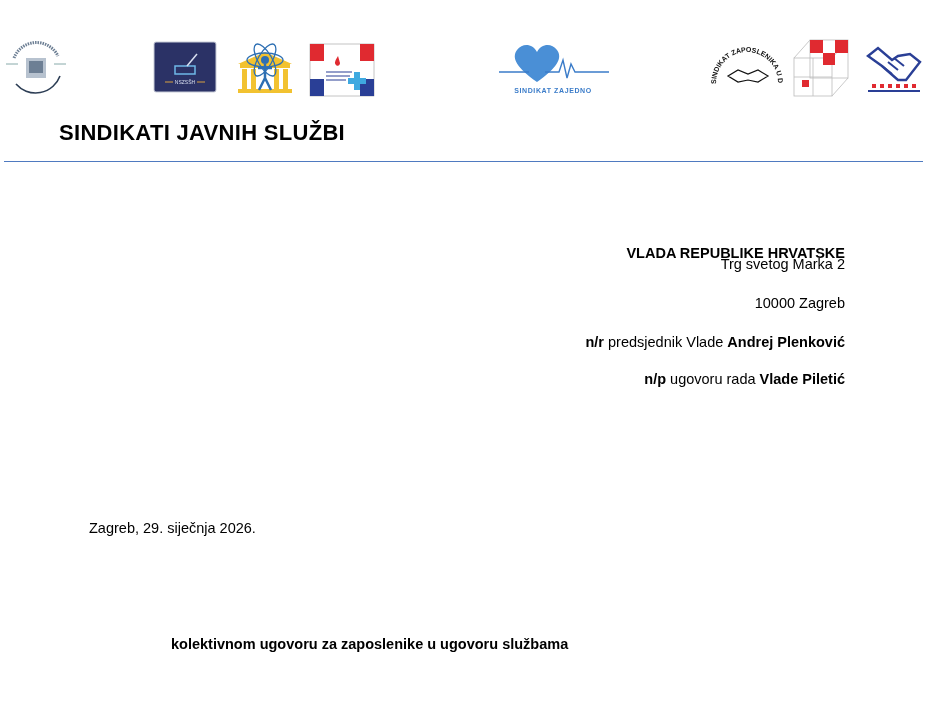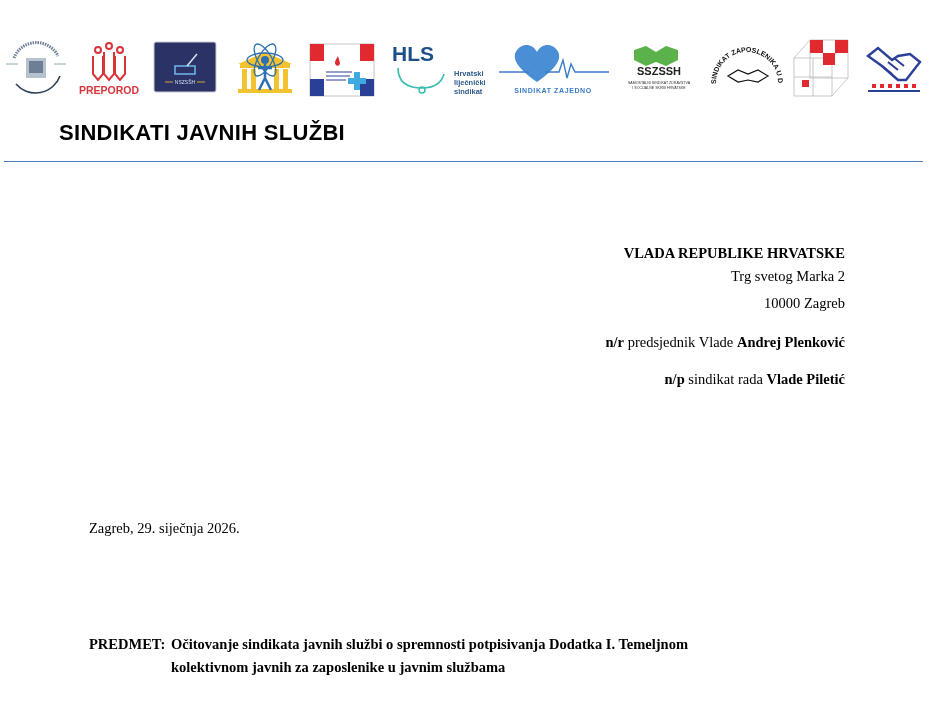--- a/index.html
+++ b/index.html
@@ -1,21 +1,21 @@
 <!DOCTYPE html>
 <html><head>
 <meta charset="utf-8">
 <style>
   html, body { margin:0; padding:0; background:#ffffff; }
   body { width:929px; height:707px; position:relative; overflow:hidden; font-family:"Liberation Sans", sans-serif; color:#000; }
   .logos { position:absolute; top:36px; left:0; width:929px; height:64px; }
   .logo { position:absolute; top:0; height:64px; }
   .title { position:absolute; top:120px; left:12px; width:929px; text-align:left; font-family:"Liberation Sans", sans-serif; font-weight:bold; font-size:22px; letter-spacing:0.3px;margin-left:47px; }
   .rule { position:absolute; top:161px; left:4px; width:919px; height:1px; background:#4f7ac0; }
-  .doc-text { font-family:Liberation Serif, serif; font-size:14.5px; }
+  .doc-text { font-family:Liberation Sans, sans-serif; font-size:14.5px; }
   .addr { position:absolute; right:84px; text-align:center; white-space:nowrap; }
   .b { font-weight:bold; }
   .date { position:absolute; left:89px; top:520px; }
   .subject { position:absolute; left:89px; top:633px; font-weight:bold; font-size:14.5px; line-height:23px; }
   .subject .label { display:inline-block; width:82px; }
   .subject .indent { padding-left:82px; }
   svg text { font-family:"Liberation Sans", sans-serif; }
 </style>
 </head>
 <body>
@@ -26,33 +26,20 @@
     <svg width="64" height="64" viewBox="0 0 64 64">
       <path d="M12 48 A26 26 0 0 0 56 40" stroke="#2d3e55" stroke-width="1.6" fill="none"></path>
       <line x1="2" y1="28" x2="14" y2="28" stroke="#8aa" stroke-width="1"></line>
       <line x1="50" y1="28" x2="62" y2="28" stroke="#8aa" stroke-width="1"></line>
       <rect x="22" y="22" width="20" height="20" fill="#b7c2cf"></rect>
       <rect x="25" y="25" width="14" height="12" fill="#6d7f94"></rect>
       <path d="M10 22 A24 24 0 0 1 54 20" stroke="#6d7f94" stroke-width="3" fill="none" stroke-dasharray="1.5 1"></path>
     </svg>
   </div>
 
-  <div class="logo" style="left:76px;width:66px;">
-    <svg width="66" height="64" viewBox="0 0 66 64">
-      <g stroke="#d9343a" stroke-width="2" fill="none">
-        <circle cx="22" cy="14" r="3"></circle>
-          <circle cx="33" cy="10" r="3"></circle>
-          <circle cx="44" cy="14" r="3"></circle>
-        <path d="M17 20 v18 l5 6 l5 -6 v-18"></path>
-          <path d="M28 16 v22 l5 6 l5 -6 v-22"></path>
-          <path d="M39 20 v18 l5 6 l5 -6 v-18"></path>
-      </g>
-      <text x="33" y="58" text-anchor="middle" font-size="10.5" font-weight="bold" fill="#d9343a">PREPOROD</text>
-    </svg>
-  </div>
 
   <div class="logo" style="left:153px;width:64px;">
     <svg width="64" height="64" viewBox="0 0 64 64">
       <rect x="1" y="6" width="62" height="50" rx="2" fill="#2b3266" stroke="#c8ccd8" stroke-width="1"></rect>
       <path d="M22 30 h20 v8 h-20 z" stroke="#6fb8e8" fill="none" stroke-width="1.5"></path>
       <path d="M34 30 l10 -12" stroke="#d8dff0" stroke-width="1.5"></path>
       <line x1="12" y1="46" x2="20" y2="46" stroke="#d8a040" stroke-width="1"></line>
       <line x1="44" y1="46" x2="52" y2="46" stroke="#d8a040" stroke-width="1"></line>
       <text x="32" y="48" text-anchor="middle" font-size="5" fill="#d8dff0">NSZSŠH</text>
     </svg>
@@ -81,47 +68,29 @@
       <rect x="2" y="8" width="14" height="17" fill="#e02a30"></rect>
         <rect x="52" y="8" width="14" height="17" fill="#e02a30"></rect>
       <rect x="2" y="43" width="14" height="17" fill="#2a3f96"></rect>
         <rect x="52" y="43" width="14" height="17" fill="#2a3f96"></rect>
       <path d="M30 20 c-3 5 -4 7 -2 9 c2 2 4 0 4 -2 z" fill="#e02a30"></path>
       <path d="M18 36 h26 M18 40 h24 M18 44 h20" stroke="#2a3f96" stroke-width="1.2"></path>
       <path d="M48 40 h6 v-6 h6 v6 h6 v6 h-6 v6 h-6 v-6 h-6 z" fill="#3fa9e0" transform="translate(-8 2)"></path>
     </svg>
   </div>
 
-  <div class="logo" style="left:390px;width:100px;">
-    <svg width="100" height="64" viewBox="0 0 100 64">
-      <text x="2" y="25" font-size="21" font-weight="bold" fill="#1b4f86">HLS</text>
-      <path d="M8 32 q0 20 24 20 q18 0 22 -14" stroke="#3bbcb0" stroke-width="1.6" fill="none"></path>
-      <circle cx="32" cy="54" r="3" stroke="#3bbcb0" fill="none" stroke-width="1.5"></circle>
-      <text x="64" y="40" font-size="7.5" font-weight="bold" fill="#2e5a8a">Hrvatski</text>
-      <text x="64" y="49" font-size="7.5" font-weight="bold" fill="#2e5a8a">liječnički</text>
-      <text x="64" y="58" font-size="7.5" font-weight="bold" fill="#2e5a8a">sindikat</text>
-    </svg>
-  </div>
 
   <div class="logo" style="left:497px;width:112px;">
     <svg width="112" height="64" viewBox="0 0 112 64">
       <path d="M40 46 C20 32 14 22 20 14 C26 6 36 8 40 16 C44 8 54 6 60 14 C66 22 60 32 40 46 Z" fill="#4a8fd6"></path>
       <path d="M2 36 h30 M48 36 h14 l4 -12 l4 18 l4 -14 l4 8 h38" stroke="#3b7cc9" stroke-width="1.4" fill="none"></path>
       <text x="56" y="57" text-anchor="middle" font-size="7" font-weight="bold" fill="#3b7cc9" letter-spacing="0.6">SINDIKAT ZAJEDNO</text>
     </svg>
   </div>
 
-  <div class="logo" style="left:616px;width:86px;">
-    <svg width="86" height="64" viewBox="0 0 86 64">
-      <path d="M18 14 l12 -4 l10 6 l10 -6 l12 4 v10 l-12 6 l-10 -4 l-10 4 l-12 -6 z" fill="#5cb24a"></path>
-      <text x="43" y="39" text-anchor="middle" font-size="11" font-weight="bold" fill="#222">SSZSSH</text>
-      <text x="43" y="48" text-anchor="middle" font-size="3.6" fill="#333">SAMOSTALNI SINDIKAT ZDRAVSTVA</text>
-      <text x="43" y="53" text-anchor="middle" font-size="3.6" fill="#333">I SOCIJALNE SKRBI HRVATSKE</text>
-    </svg>
-  </div>
 
   <div class="logo" style="left:708px;width:76px;">
     <svg width="76" height="64" viewBox="0 0 76 64">
       <defs>
           <path id="arc1" d="M8 48 A30 30 0 1 1 70 46"></path>
         </defs>
       <text font-size="7" font-weight="bold" fill="#111"><textPath href="#arc1">SINDIKAT ZAPOSLENIKA U DJELATNOSTI SOCIJALNE SKRBI HRVATSKE</textPath></text>
       <path d="M20 40 l10 -6 l10 4 l10 -4 l10 6 l-10 6 l-10 -2 l-10 2 z" stroke="#111" fill="none" stroke-width="1.2"></path>
     </svg>
   </div>
@@ -157,28 +126,27 @@
       <rect x="6" y="54" width="52" height="2" fill="#2a3f96"></rect>
     </svg>
   </div>
 </div>
 
 <div class="title">SINDIKATI JAVNIH SLUŽBI</div>
 <div class="rule"></div>
 
 <div class="doc-text">
   <div class="addr b" style="top:245px;">VLADA REPUBLIKE HRVATSKE</div>
-  <div class="addr" style="top:268px;">Trg svetog Marka 2</div>
+  <div class="addr" style="top:256px;">Trg svetog Marka 2</div>
   <div class="addr" style="top:295px;margin-left:44px;">10000 Zagreb</div>
   <div class="addr" style="top:334px;">
     <span class="b">n/r</span><span> predsjednik Vlade </span><span class="b">Andrej Plenković</span>
   </div>
   <div class="addr" style="top:371px;">
-    <span class="b">n/p</span><span> sindikat rada </span><span class="b">Vlade Piletić</span>
+    <span class="b">n/p</span><span> ugovoru rada </span><span class="b">Vlade Piletić</span>
   </div>
 </div>
 
 <div class="doc-text date">Zagreb, 29. siječnja 2026.</div>
 
 <div class="doc-text subject">
-  <div><span class="label">PREDMET:</span><span>Očitovanje sindikata javnih službi o spremnosti potpisivanja Dodatka I. Temeljnom</span></div>
-  <div class="indent">kolektivnom javnih za zaposlenike u javnim službama</div>
+  <div class="indent">kolektivnom ugovoru za zaposlenike u ugovoru službama</div>
 </div>
 
 </body></html>

